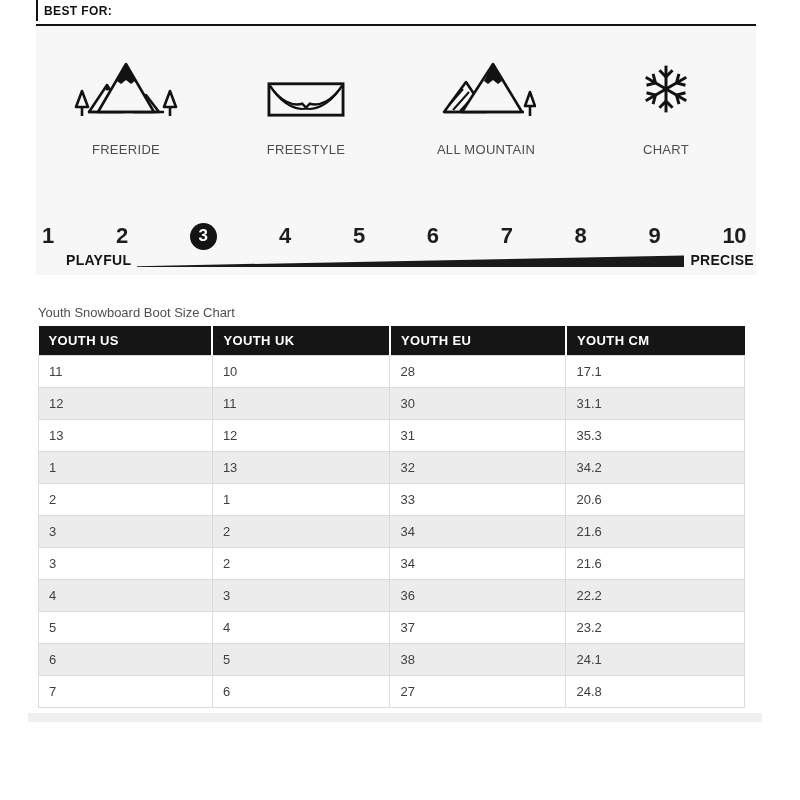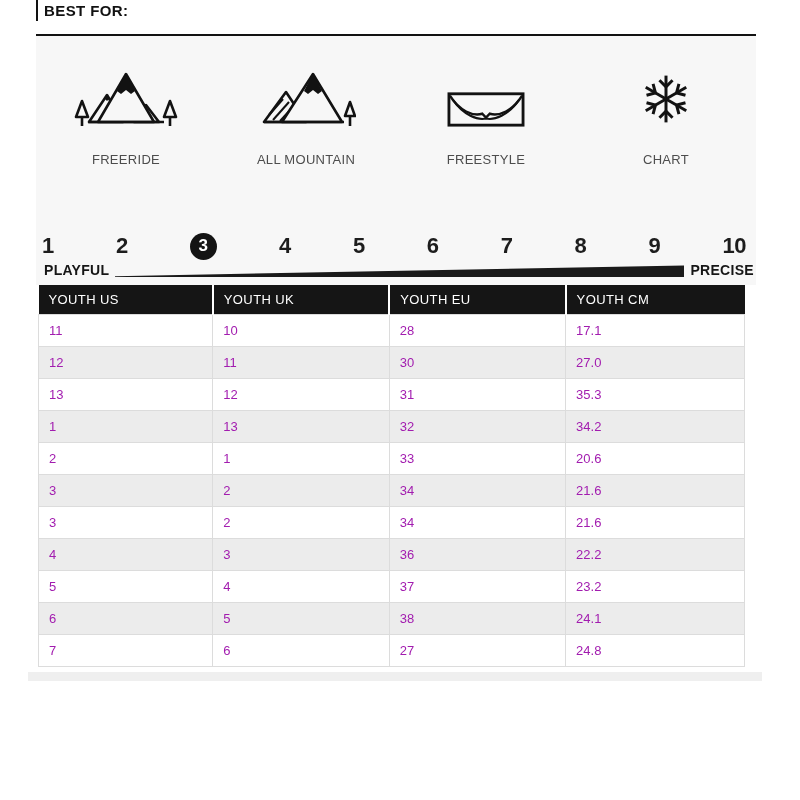--- a/index.html
+++ b/index.html
@@ -8,41 +8,41 @@
     background:#ffffff;
     font-family:"Liberation Sans", sans-serif;
     -webkit-font-smoothing:antialiased;
   }
   .content { position:relative; margin-left:36px; width:720px; }
   .top-tick { position:absolute; left:0; top:0; width:2px; height:21px; background:#121212; }
 
   
   .sec-head {
     border-bottom:2px solid #121212;
-    padding:3px 0 15px 8px;
-    font-size:15px; font-weight:bold; line-height:16px;
+    padding:3px 0 5px 8px;
+    font-size:12px; font-weight:bold; line-height:16px;
     color:#121212; letter-spacing:.4px;
   }
 
   
   .band-icons { background:#f7f7f7; height:140px; display:flex; }
   .bf-item { flex:1; display:flex; flex-direction:column; align-items:center; justify-content:flex-end; padding-bottom:8px; }
   .bf-icon { display:flex; align-items:flex-end; justify-content:center; margin-bottom:14px; }
   .bf-label { font-size:13px; color:#4d4d4d; letter-spacing:.3px; line-height:16px;margin-top:10px; }
 
   
   .band-flex { background:#f7f7f7; height:109px; }
   .flex-scale { display:flex; justify-content:space-between; align-items:center; height:28px; padding:56px 10px 0 6px; }
   .flex-num { font-size:22px; font-weight:bold; color:#1d1d1d; letter-spacing:-.5px; }
   .flex-num.selected {
     width:27px; height:27px; border-radius:50%;
     background:#141414; color:#ffffff; font-size:17px; letter-spacing:0;
     display:flex; align-items:center; justify-content:center;
   }
-  .flex-ends { display:flex; align-items:flex-end; padding:2px 2px 0 8px; }
+  .flex-ends { display:flex; align-items:flex-end; padding:2px 2px 0 8px;margin-left:22px; }
   .flex-end-label { font-size:14px; font-weight:bold; color:#161616; letter-spacing:.3px; line-height:16px; }
   .flex-wedge { flex:1; height:13px; margin:0 6px 1px 6px; }
 
   
   .sc-band { position:relative; height:59px; border-bottom:1px solid #e3e3e3; background:#fff; }
   .sc-title {
     position:absolute; left:50%; top:15px;
     transform:translateX(-50%) scaleX(.85);
     font-size:26px; font-weight:bold; color:#8f8f8f; letter-spacing:.5px; white-space:nowrap;
   }
@@ -50,26 +50,26 @@
     position:absolute; right:6px; top:14px;
     background:none; border:none; padding:0; cursor:pointer;
     font-family:inherit; font-size:20px; font-weight:bold; color:#111; line-height:20px;
   }
 
   .sc-caption { margin:30px 0 6px 2px; font-size:13px; color:#4f4f4f; }
 
   table.size-table { border-collapse:collapse; width:707px; margin-left:2px; }
   .size-table th {
     background:#151515; color:#ffffff; text-align:left;
-    font-size:13px; font-weight:normal; letter-spacing:.4px; line-height:15px;
+    font-size:13px; font-weight:bold; letter-spacing:.4px; line-height:15px;
     padding:7px 0 7px 10px; border-right:2px solid #ffffff;
   }
   .size-table th:last-child { border-right:none; }
   .size-table td {
-    font-size:13px; color:#a21caf; line-height:15px;
+    font-size:13px; color:#404040; line-height:15px;
     padding:8px 0 8px 10px; border:1px solid #dcdcdc; background:#ffffff;
   }
   .size-table tbody tr:nth-child(even) td { background:#ececec; }
 
   .next-band { width:734px; height:9px; background:#efefef; margin:5px 0 0 -8px; }
 </style>
 </head>
 <body>
 
 <div class="content">
@@ -92,47 +92,47 @@
               <polygon points="24,56 52,8 80,56" fill="#f7f7f7"></polygon>
               <polygon points="43,25 52,8 61,25 57,28 52,24 47,28" fill="#121212" stroke="none"></polygon>
               <line x1="14" y1="56" x2="90" y2="56"></line>
             </g>
           </svg>
         </span>
         <span class="bf-label">FREERIDE</span>
       </div>
       <div class="bf-item">
         <span class="bf-icon">
+          <svg width="80" height="38" viewBox="0 0 84 40">
+            <g stroke="#121212" fill="none">
+              <rect x="3" y="4" width="78" height="33" stroke-width="3"></rect>
+              <path d="M4 6 C14 22 28 28 38 25 L42 29 L46 25 C56 28 70 22 80 6" stroke-width="2.6"></path>
+              <path d="M7 10 C18 27 34 32 42 30 C50 32 66 27 77 10" stroke-width="2.2"></path>
+            </g>
+          </svg>
+        </span>
+        <span class="bf-label">FREESTYLE</span>
+      </div>
+      <div class="bf-item">
+        <span class="bf-icon">
           <svg width="100" height="62" viewBox="0 0 100 62">
             <g stroke="#121212" stroke-width="2.6" fill="none" stroke-linejoin="round">
               <polygon points="8,56 30,26 50,56" fill="#f7f7f7"></polygon>
               <line x1="13" y1="49" x2="27" y2="33" stroke-width="2"></line>
               <line x1="17" y1="54" x2="33" y2="36" stroke-width="2"></line>
               <line x1="24" y1="55" x2="37" y2="41" stroke-width="2"></line>
               <polygon points="26,56 57,8 86,56" fill="#f7f7f7"></polygon>
               <polygon points="48,25 57,8 66,25 62,28 57,24 52,28" fill="#121212" stroke="none"></polygon>
               <polygon points="89,50 94,36 99,50" fill="#f7f7f7"></polygon>
               <line x1="94" y1="50" x2="94" y2="60"></line>
               <line x1="8" y1="56" x2="88" y2="56"></line>
             </g>
           </svg>
         </span>
         <span class="bf-label">ALL MOUNTAIN</span>
-      </div>
-      <div class="bf-item">
-        <span class="bf-icon">
-          <svg width="80" height="38" viewBox="0 0 84 40">
-            <g stroke="#121212" fill="none">
-              <rect x="3" y="4" width="78" height="33" stroke-width="3"></rect>
-              <path d="M4 6 C14 22 28 28 38 25 L42 29 L46 25 C56 28 70 22 80 6" stroke-width="2.6"></path>
-              <path d="M7 10 C18 27 34 32 42 30 C50 32 66 27 77 10" stroke-width="2.2"></path>
-            </g>
-          </svg>
-        </span>
-        <span class="bf-label">FREESTYLE</span>
       </div>
       <div class="bf-item">
         <span class="bf-icon">
           <svg width="54" height="58" viewBox="0 0 56 62">
             <g stroke="#121212" stroke-width="3.2" fill="none">
               <g transform="rotate(0 28 31)">
                 <line x1="28" y1="31" x2="28" y2="6"></line>
                 <polyline points="21,11 28,18 35,11" fill="none"></polyline>
               </g>
               <g transform="rotate(60 28 31)">
@@ -179,20 +179,21 @@
     <div class="flex-ends">
       <span class="flex-end-label">PLAYFUL</span>
       <svg class="flex-wedge" viewBox="0 0 560 13" preserveAspectRatio="none">
         <polygon points="0,12.2 560,1.5 560,13 0,13" fill="#1a1a1a"></polygon>
       </svg>
       <span class="flex-end-label">PRECISE</span>
     </div>
   </div>
 
 
+  <div class="sc-caption">Youth Snowboard Boot Size Chart</div>
 
   <table class="size-table">
     <thead>
         <tr>
           <th>YOUTH US</th>
           <th>YOUTH UK</th>
           <th>YOUTH EU</th>
           <th>YOUTH CM</th>
         </tr>
       </thead>
@@ -200,21 +201,21 @@
         <tr>
           <td>11</td>
           <td>10</td>
           <td>28</td>
           <td>17.1</td>
         </tr>
         <tr>
           <td>12</td>
           <td>11</td>
           <td>30</td>
-          <td>27.0</td>
+          <td>31.1</td>
         </tr>
         <tr>
           <td>13</td>
           <td>12</td>
           <td>31</td>
           <td>35.3</td>
         </tr>
         <tr>
           <td>1</td>
           <td>13</td>

